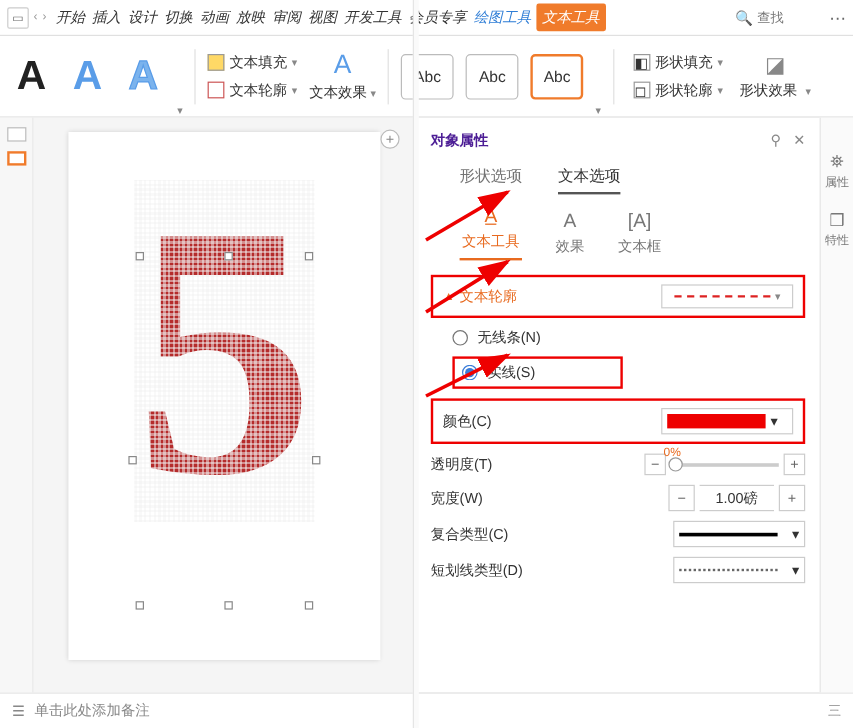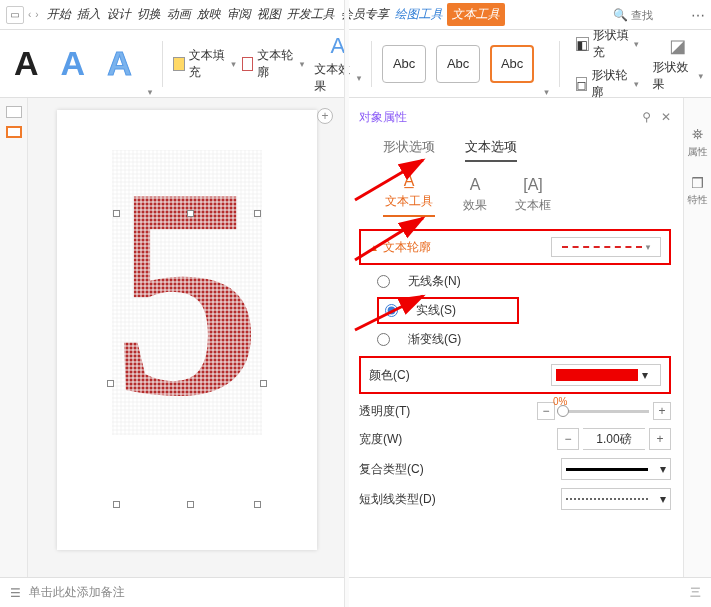--- a/index.html
+++ b/index.html
@@ -16,21 +16,21 @@
 .menubar .search { margin-left: auto; display: flex; align-items: center; gap: 3px; color: #999; }
 .menubar .search input { border: none; width: 50px; font-size: 11px; outline: none; }
 .menubar .dots { margin-left: 6px; color: #666; font-size: 14px; }
 
 
 .ribbon { height: 68px; display: flex; align-items: center; border-bottom: 1px solid #e0e0e0; padding: 0 8px; gap: 10px; }
 .ribbon .big-a { font-size: 34px; font-weight: bold; padding: 0 6px; }
 .ribbon .big-a.solid { color: #222; }
 .ribbon .big-a.outline { color: #5a9de8; }
 .ribbon .big-a.double { color: #7bb3ed; text-shadow: 0 0 0 #5a9de8; -webkit-text-stroke: 1px #5a9de8; }
-.ribbon .vgroup { display: flex; gap: 6px; justify-content: flex-end; }
+.ribbon .vgroup { display: flex; flex-direction: column; gap: 6px; justify-content: flex-end; }
 .ribbon .rbtn { display: flex; align-items: center; gap: 4px; font-size: 12px; color: #333; }
 .ribbon .rbtn .sw { width: 14px; height: 14px; border: 1px solid #999; }
 .ribbon .rbtn .dd { color: #888; font-size: 9px; }
 .ribbon .tx-eff { display: flex; flex-direction: column; align-items: center; gap: 2px; font-size: 12px; }
 .ribbon .tx-eff .big { font-size: 22px; color: #5a9de8; }
 .ribbon .abc-group { display: flex; gap: 10px; }
 .ribbon .abc { width: 44px; height: 38px; border: 1px solid #bbb; border-radius: 4px; display: flex; align-items: center; justify-content: center; font-size: 13px; color: #333; }
 .ribbon .abc.sel { border: 2px solid #f07b2b; }
 .ribbon .shape-col { display: flex; flex-direction: column; gap: 6px; margin-left: 6px; }
 .ribbon .rsep { width: 1px; height: 46px; background: #e0e0e0; }
@@ -50,41 +50,41 @@
 .h-tl{top:100px;left:56px}.h-tr{top:100px;right:56px}.h-ml{top:270px;left:50px}.h-mr{top:270px;right:50px}.h-bl{bottom:42px;left:56px}.h-br{bottom:42px;right:56px}.h-tm{top:100px;left:50%}.h-bm{bottom:42px;left:50%}
 .vdrag { position: absolute; left: 344px; top: 0; bottom: 0; width: 5px; border-left: 1px solid #e5e5e5; background: #fafafa; }
 
 
 .arrow-svg { position: absolute; left: 345px; top: 0; width: 100px; height: 500px; pointer-events: none; }
 
 
 .panel { flex: 1; border-left: 1px solid #e5e5e5; display: flex; }
 .pbody { flex: 1; padding: 6px 12px 0 12px; }
 .phead { display: flex; align-items: center; justify-content: space-between; height: 26px; }
-.phead .ttl { color: #8b5cf6; font-size: 12px; }
+.phead .ttl { color: #4c1d95; font-size: 12px; font-weight: bold; }
 .phead .acts { display: flex; gap: 10px; color: #888; }
 .ptabs { display: flex; gap: 30px; margin: 8px 0 4px 24px; font-size: 13px; }
 .ptabs .pt { color: #737373; padding-bottom: 4px; }
 .ptabs .pt.cur { color: #333; border-bottom: 2px solid #555; font-weight: 500; }
 .subrow { display: flex; gap: 28px; margin: 10px 0 6px 24px; font-size: 12px; align-items: center; }
 .subrow .si { display: flex; flex-direction: column; align-items: center; gap: 3px; color: #777; }
 .subrow .si.cur { color: #e86a1f; }
 .subrow .si .ic { font-size: 16px; }
 .subrow .si.cur::after { content:""; display:block; height:2px; width:52px; background:#e86a1f; margin-top:2px; }
 
 .section { margin-top: 12px; }
 .redbox { border: 2px solid #e00; padding: 6px 8px; display: flex; align-items: center; justify-content: space-between; }
 .sec-h { color: #e86a1f; font-size: 12px; display: flex; align-items: center; gap: 4px; }
 .sec-h .tri { color: #e86a1f; font-size: 10px; }
 .line-sel { width: 110px; height: 20px; border: 1px solid #ccc; display: flex; align-items: center; justify-content: center; gap: 4px; }
 .dashline { width: 80px; border-top: 2px dashed #d22; }
 .line-sel .dd { color: #888; font-size: 9px; }
 
 .radios { margin: 8px 0 8px 18px; display: flex; flex-direction: column; gap: 7px; font-size: 12px; }
-.radios label { display: flex; align-items: center; gap: 18px; }
+.radios label { display: flex; align-items: center; gap: 8px; }
 .radios input { accent-color: #3b7dd8; }
 .redbox-radio { border: 2px solid #e00; padding: 3px 6px; width: 142px; }
 
 .prop-row { display: flex; align-items: center; justify-content: space-between; margin: 8px 0; font-size: 12px; }
 .prop-row .lbl { color: #333; }
 .prop-row .ctrl { display: flex; align-items: center; gap: 4px; }
 .color-sel { width: 110px; height: 22px; border: 1px solid #ccc; display: flex; align-items: center; padding: 0 4px; gap: 4px; }
 .color-sw { width: 82px; height: 12px; background: #e00; }
 .slider { display: flex; align-items: center; gap: 4px; }
 .slider .track { width: 90px; height: 3px; background: #ccc; position: relative; }
@@ -266,24 +266,20 @@
         <label>
             <input type="radio" name="ln" style="">
             <span>无线条(N)</span>
           </label>
         <div class="redbox-radio">
           <label>
               <input type="radio" name="ln" checked="" style="">
               <span>实线(S)</span>
             </label>
         </div>
-        <label>
-            <input type="radio" name="ln" style="">
-            <span>渐变线(G)</span>
-          </label>
       </div>
 
       <div class="prop-row redbox">
         <span class="lbl">颜色(C)</span>
         <div class="color-sel">
             <div class="color-sw"></div>
             <span class="dd">▾</span>
           </div>
       </div>
 

